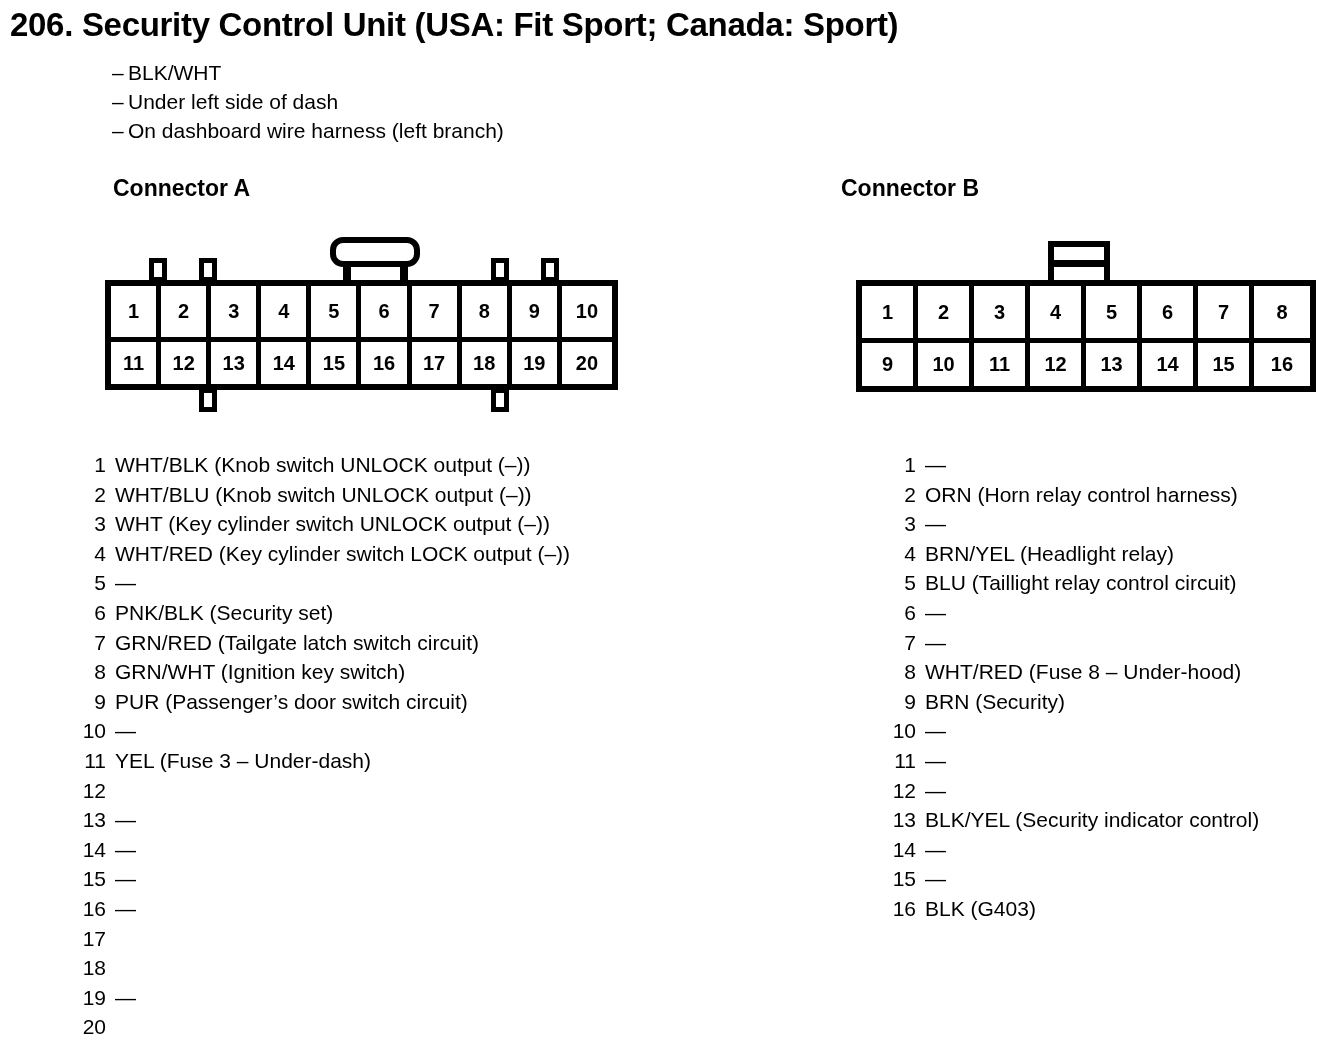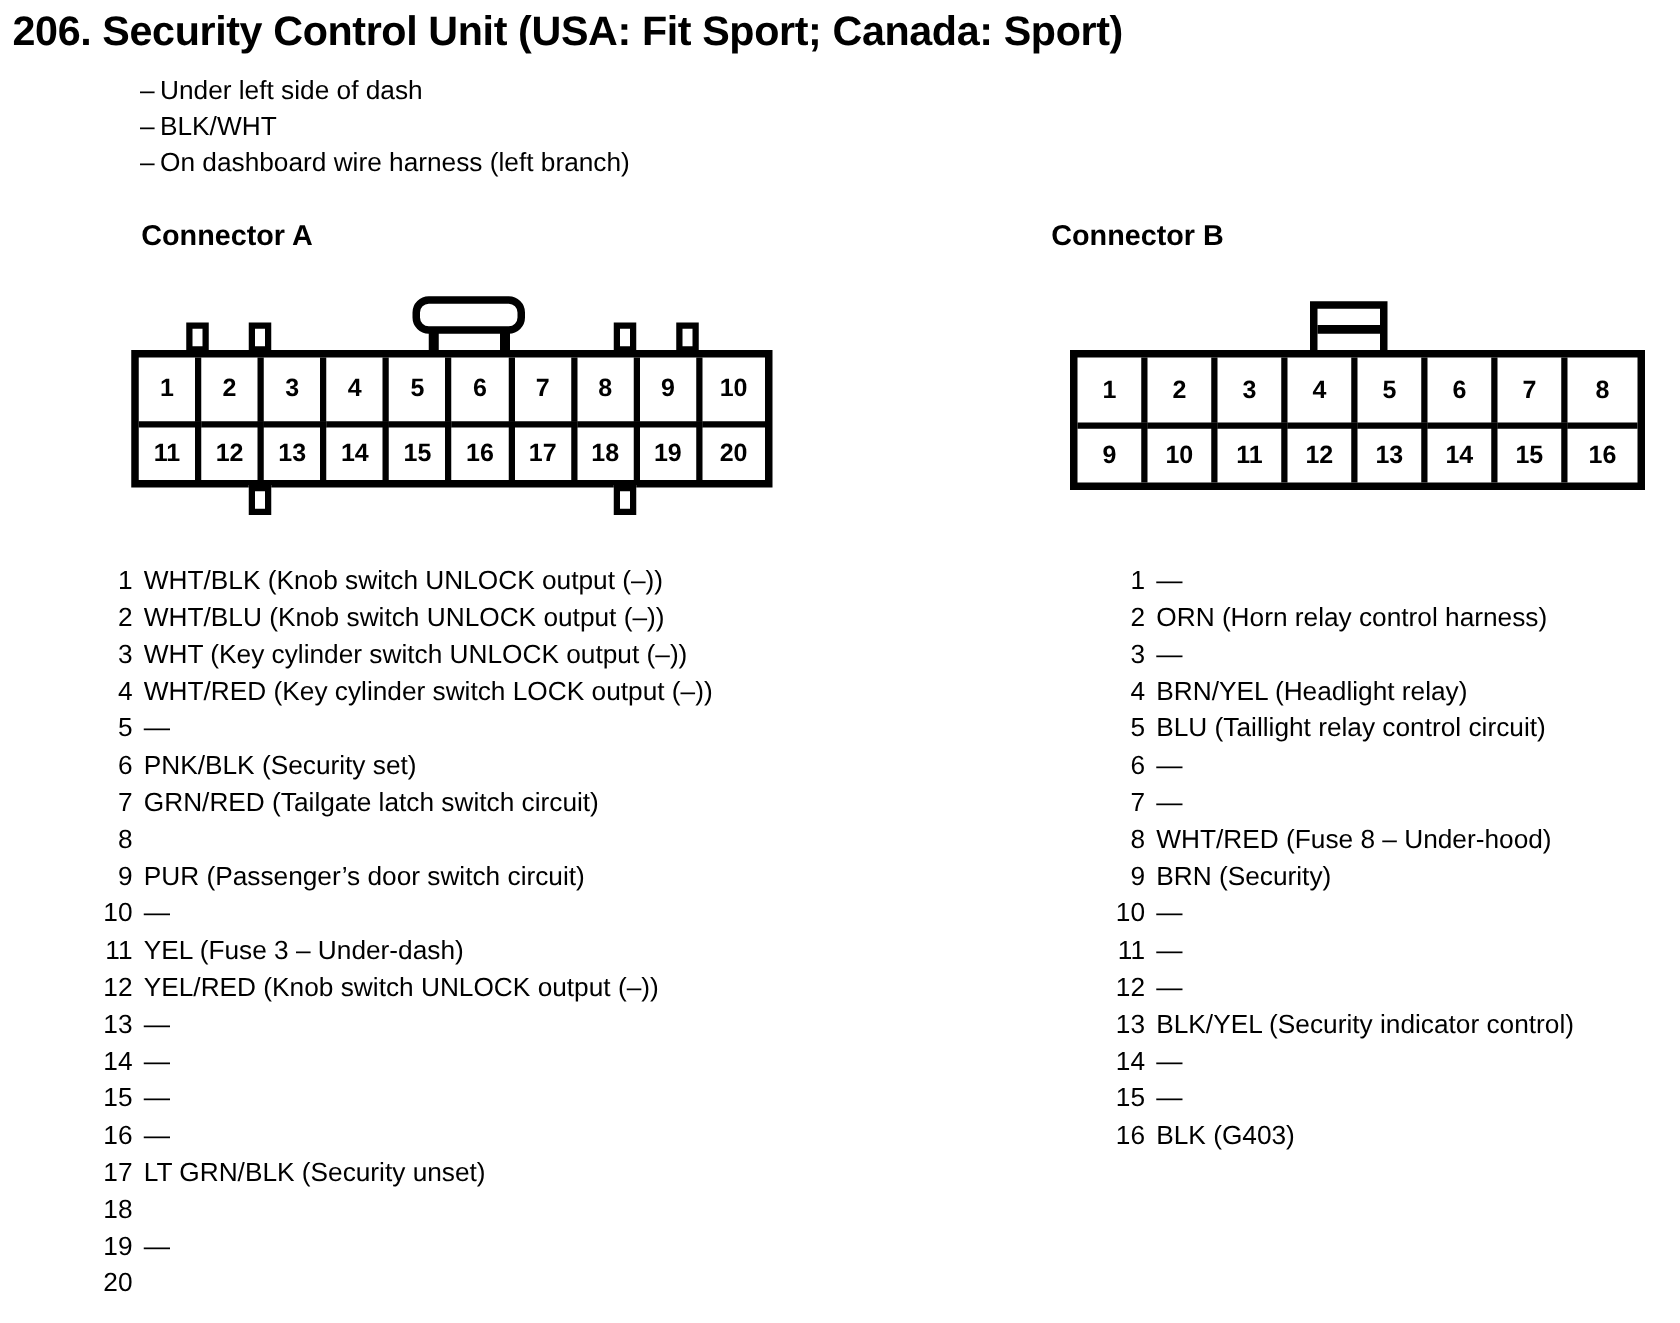--- a/index.html
+++ b/index.html
@@ -140,24 +140,24 @@
     flex: 0 0 auto;
   }
 </style>
 </head>
 <body>
 
 <div id="page-title">206. Security Control Unit (USA: Fit Sport; Canada: Sport)</div>
 
 <div id="note-list">
   <div class="note-line">
+    <span class="note-dash">–</span><span>BLK/WHT</span>
+  </div>
+  <div class="note-line">
     <span class="note-dash">–</span><span>Under left side of dash</span>
-  </div>
-  <div class="note-line">
-    <span class="note-dash">–</span><span>BLK/WHT</span>
   </div>
   <div class="note-line">
     <span class="note-dash">–</span><span>On dashboard wire harness (left branch)</span>
   </div>
 </div>
 
 <div class="connector-heading" id="heading-a">Connector A</div>
 
 <div class="connector-diagram" id="diagram-a">
 
@@ -256,56 +256,55 @@
   <div class="pin-row">
       <span class="pin-num">6</span>
       <span class="pin-desc">PNK/BLK (Security set)</span>
     </div>
   <div class="pin-row">
       <span class="pin-num">7</span>
       <span class="pin-desc">GRN/RED (Tailgate latch switch circuit)</span>
     </div>
   <div class="pin-row">
       <span class="pin-num">8</span>
+      <span class="pin-desc">GRN/WHT (Ignition key switch)</span>
     </div>
   <div class="pin-row">
       <span class="pin-num">9</span>
       <span class="pin-desc">PUR (Passenger’s door switch circuit)</span>
     </div>
   <div class="pin-row">
       <span class="pin-num">10</span>
       <span class="pin-desc">—</span>
     </div>
   <div class="pin-row">
       <span class="pin-num">11</span>
       <span class="pin-desc">YEL (Fuse 3 – Under-dash)</span>
     </div>
   <div class="pin-row">
       <span class="pin-num">12</span>
-      <span class="pin-desc">YEL/RED (Knob switch UNLOCK output (–))</span>
     </div>
   <div class="pin-row">
       <span class="pin-num">13</span>
       <span class="pin-desc">—</span>
     </div>
   <div class="pin-row">
       <span class="pin-num">14</span>
       <span class="pin-desc">—</span>
     </div>
   <div class="pin-row">
       <span class="pin-num">15</span>
       <span class="pin-desc">—</span>
     </div>
   <div class="pin-row">
       <span class="pin-num">16</span>
       <span class="pin-desc">—</span>
     </div>
   <div class="pin-row">
       <span class="pin-num">17</span>
-      <span class="pin-desc">LT GRN/BLK (Security unset)</span>
     </div>
   <div class="pin-row">
       <span class="pin-num">18</span>
     </div>
   <div class="pin-row">
       <span class="pin-num">19</span>
       <span class="pin-desc">—</span>
     </div>
   <div class="pin-row">
       <span class="pin-num">20</span>

